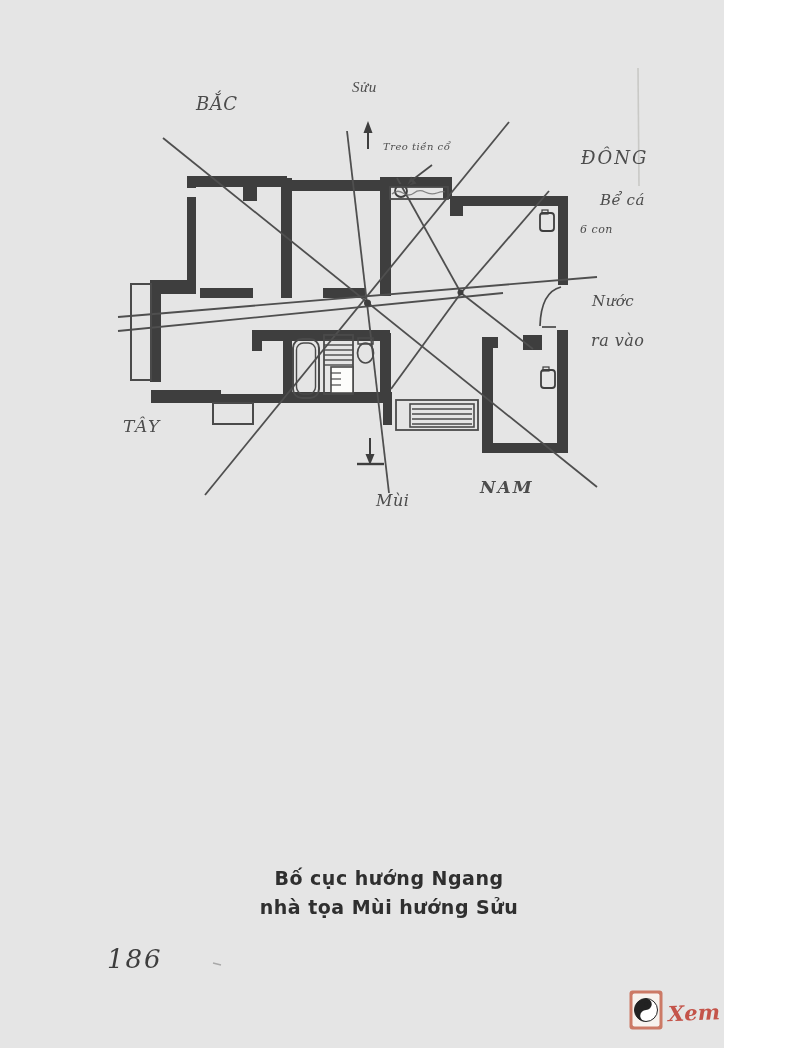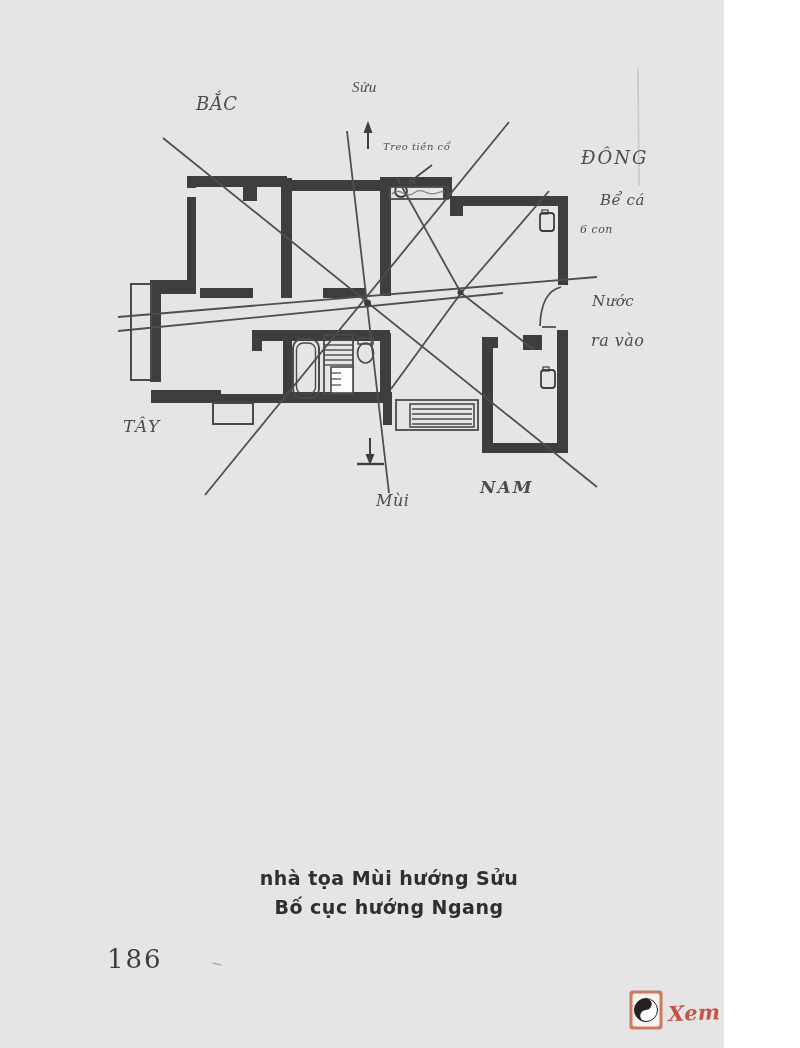--- a/index.html
+++ b/index.html
@@ -41,20 +41,21 @@
     color:#2f2f2f;
     letter-spacing:0.5px;
   }
   .pagenum{
     position:absolute;
     left:107px; top:944px;
     font-family:"DejaVu Serif", serif;
     font-size:26px;
     color:#3d3d3d;
     letter-spacing:2px;
+    font-style:italic;
   }
   .watermark{
     position:absolute;
     left:629px; top:990px;
     display:flex; align-items:center; gap:5px;
   }
   .wm-text{
     font-family:"DejaVu Serif", serif;
     font-style:italic;
     font-weight:700;
@@ -207,22 +208,22 @@
   <div class="lbl lbl-dong">ĐÔNG</div>
   <div class="lbl lbl-beca">Bể cá</div>
   <div class="lbl lbl-6con">6 con</div>
   <div class="lbl lbl-nuoc">Nước</div>
   <div class="lbl lbl-ravao">ra vào</div>
   <div class="lbl lbl-tay">TÂY</div>
   <div class="lbl lbl-nam">NAM</div>
   <div class="lbl lbl-mui">Mùi</div>
 
   <div class="caption">
+    <div>Bố cục hướng Ngang</div>
     <div>nhà tọa Mùi hướng Sửu</div>
-    <div>Bố cục hướng Ngang</div>
   </div>
 
   <div class="pagenum">186</div>
 
   <div class="watermark">
     <svg width="34" height="40" viewBox="0 0 34 40">
       <rect x="0.5" y="0.5" width="33" height="39" rx="3" fill="#cc7a66"></rect>
       <rect x="3.5" y="3.5" width="27" height="33" rx="2" fill="#f7f2ee"></rect>
       <g transform="translate(17,20)">
         <circle cx="0" cy="0" r="11.5" fill="#fff" stroke="#222" stroke-width="1"></circle>

